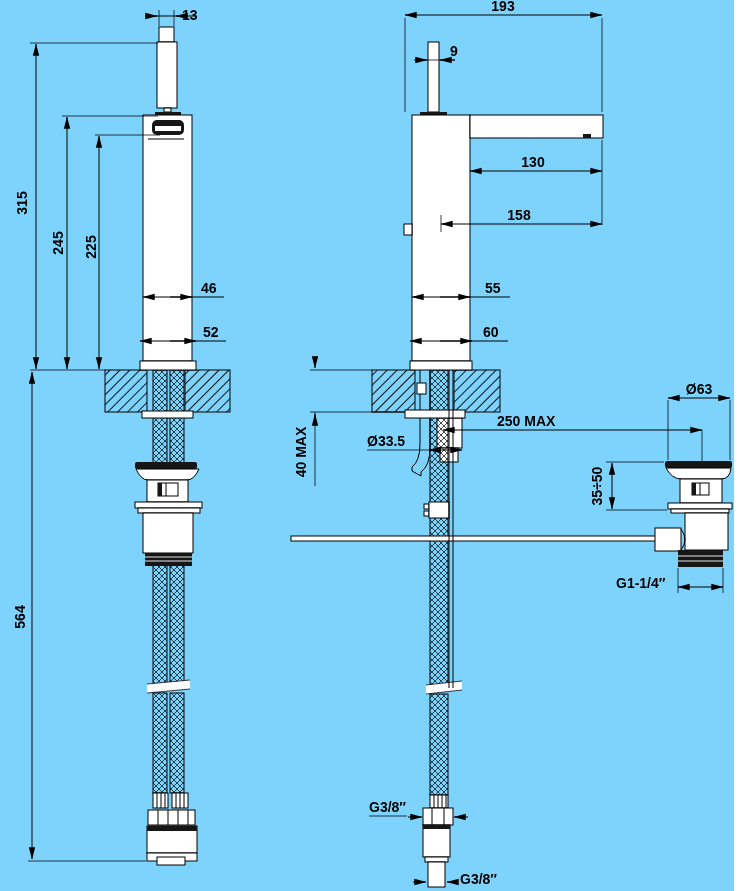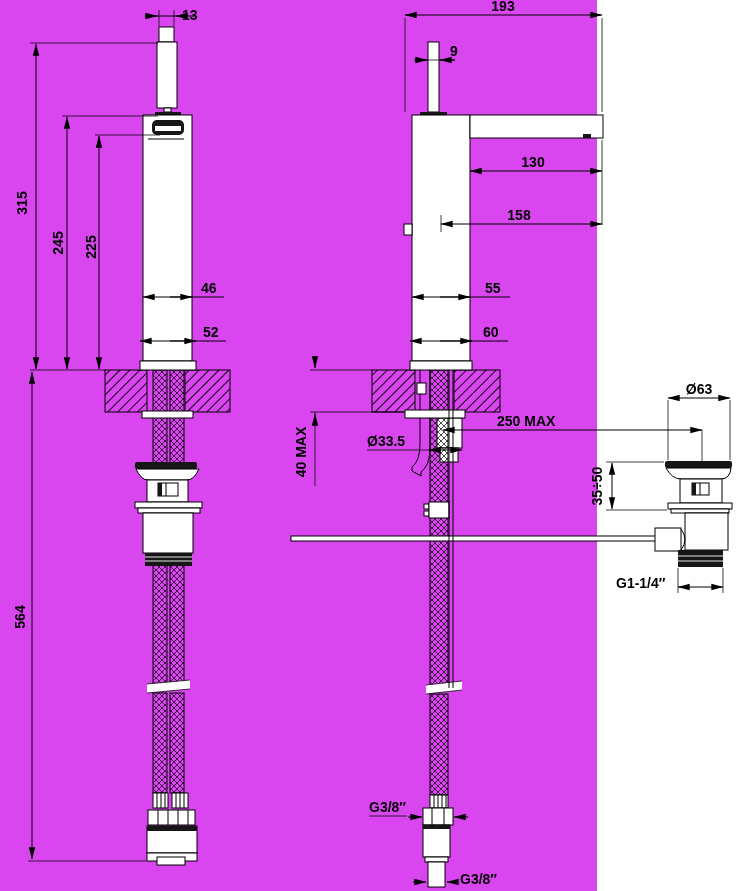--- a/index.html
+++ b/index.html
@@ -1,16 +1,16 @@
 <!DOCTYPE html>
 <html><head>
 <meta charset="utf-8">
 <style>
   html,body{margin:0;padding:0;background:#fff;}
-  .stage{width:597px;height:891px;position:relative;background:#d946ef;}
+  .stage{width:734px;height:891px;position:relative;background:#7dd3fc;}
   svg{display:block;}
   text{font:bold 14px "Liberation Sans","DejaVu Sans",sans-serif;fill:#000;}
   .s   {stroke:#000;stroke-width:1;fill:none;}
   .sw  {stroke:#000;stroke-width:1;fill:#fff;}
   .dk  {fill:#161616;stroke:none;}
   .dim {stroke:#000;stroke-width:1;fill:none;}
   .thin{stroke:#000;stroke-width:.75;fill:none;}
   .wt  {stroke:#fff;stroke-width:.9;fill:none;}
   .hatchf{fill:url(#hatch);stroke:#000;stroke-width:1;}
   .crossf{fill:url(#cross);stroke:#000;stroke-width:1;}

